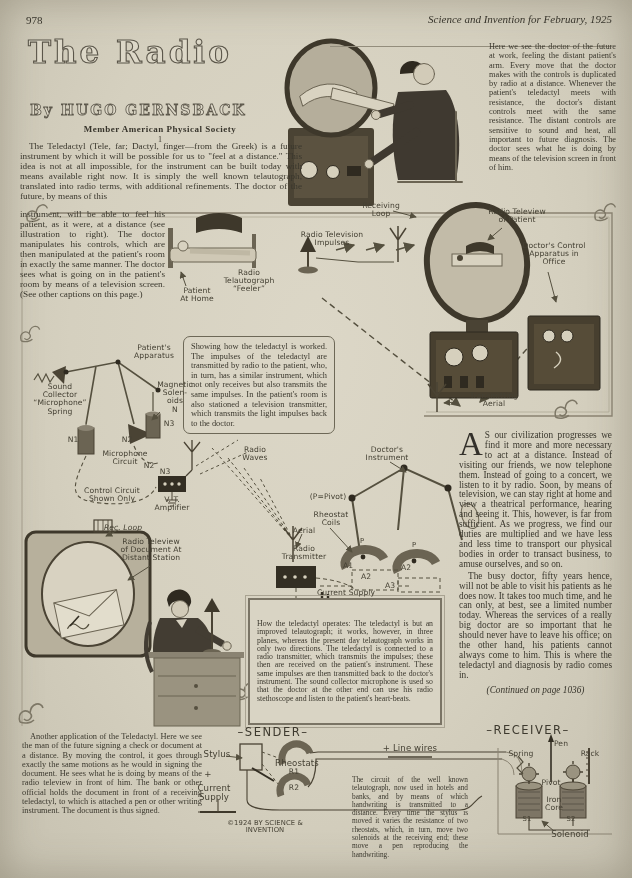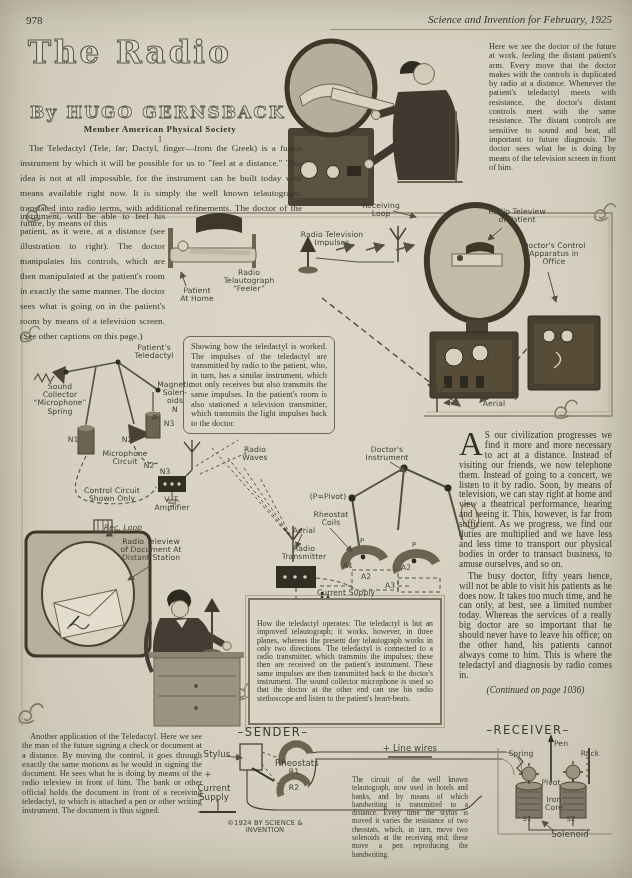--- a/index.html
+++ b/index.html
@@ -1,21 +1,21 @@
 <!DOCTYPE html>
 <html><head>
 <meta charset="utf-8">
 <style>
   html,body{margin:0;padding:0;background:#9a958a;}
   #page{position:relative;width:632px;height:878px;margin:0 auto;overflow:hidden;
         background:radial-gradient(ellipse at 50% 40%, #dcd7c7 0%, #d5d0bf 55%, #c6c1b0 100%);
         box-shadow:inset 0 0 40px rgba(90,80,60,.35);
         font-family:"Liberation Serif", serif;color:#37342b;}
   .abs{position:absolute;}
-  .body-txt{font-family:"Liberation Serif",serif;font-size:9.2px;line-height:15px;text-align:justify;color:#3a372d;}
+  .body-txt{font-family:"Liberation Serif",serif;font-size:9.2px;line-height:10px;text-align:justify;color:#3a372d;}
   .lbl{position:absolute;font-family:"DejaVu Sans",sans-serif;font-size:7.6px;line-height:1.08;
        color:#454134;text-align:center;white-space:pre-line;letter-spacing:.1px;z-index:3;}
   .lbl.big{font-size:11.5px;letter-spacing:1.5px;color:#3d392e;}
   .lbl.med{font-size:8.6px;}
   .lbl.tiny{font-size:6.8px;}
   .cap-box{position:absolute;background:#dad5c5;border:1.5px solid #6d6857;border-radius:7px;
            padding:5px 7px;z-index:3;}
   .cap-box2{position:absolute;background:#d9d4c4;border:2px solid #7a7465;outline:1px solid #a9a392;
             outline-offset:2px;padding:20px 7px;z-index:3;}
   .cap-txt{font-family:"Liberation Serif",serif;text-align:justify;color:#3a372d;}
@@ -242,24 +242,24 @@
       <line x1="226" y1="756" x2="242" y2="758" marker-end="url(#arr)"></line>
       <line x1="302" y1="534" x2="296" y2="548" marker-end="url(#arr)"></line>
       <line x1="390" y1="462" x2="406" y2="472" marker-end="url(#arr)"></line>
       <line x1="330" y1="528" x2="352" y2="552" marker-end="url(#arr)"></line>
       <line x1="160" y1="412" x2="152" y2="420" marker-end="url(#arr)"></line>
       <line x1="554" y1="831" x2="542" y2="821" marker-end="url(#arr)"></line>
     </g>
   </svg>
 
   <div class="abs txt-layer" style="left:26px;top:14px;font-size:11px;">978</div>
-  <div class="abs txt-layer ital" style="left:330px;top:13px;width:282px;text-align:right;font-size:11px;border-bottom:1px solid #938d7c;padding-bottom:4px;">Science and Invention for February, 1925</div>
+  <div class="abs txt-layer ital" style="left:330px;top:13px;width:282px;text-align:right;font-size:11px;border-bottom:1px solid #938d7c;padding-bottom:21px;">Science and Invention for February, 1925</div>
 
   <div class="abs outline-t" style="left:28px;top:34px;font-size:31px;">The Radio</div>
-  <div class="abs outline-t" style="left:30px;top:102px;font-size:17px;-webkit-text-stroke:0.8px #5b564a;letter-spacing:2px;">By HUGO GERNSBACK</div>
+  <div class="abs outline-t" style="left:30px;top:102px;font-size:14px;-webkit-text-stroke:0.8px #5b564a;letter-spacing:2px;">By HUGO GERNSBACK</div>
   <div class="abs txt-layer" style="left:60px;top:124px;width:200px;text-align:center;font-weight:bold;font-size:9px;letter-spacing:.5px;">Member American Physical Society</div>
   <div class="abs txt-layer" style="left:60px;top:135px;width:200px;text-align:center;font-size:8px;">1</div>
 
   <div class="abs body-txt txt-layer" style="left:20px;top:141px;width:282px;text-indent:9px;">The Teledactyl (Tele, far; Dactyl, finger—from the Greek) is a future instrument by which it will be possible for us to "feel at a distance." This idea is not at all impossible, for the instrument can be built today with means available right now. It is simply the well known telautograph, translated into radio terms, with additional refinements. The doctor of the future, by means of this</div>
   <div class="abs body-txt txt-layer" style="left:20px;top:209px;width:145px;">instrument, will be able to feel his patient, as it were, at a distance (see illustration to right). The doctor manipulates his controls, which are then manipulated at the patient's room in exactly the same manner. The doctor sees what is going on in the patient's room by means of a television screen. (See other captions on this page.)</div>
 
   <div class="abs body-txt txt-layer" style="left:489px;top:42px;width:127px;font-size:8.3px;line-height:9.3px;">Here we see the doctor of the future at work, feeling the distant patient's arm. Every move that the doctor makes with the controls is duplicated by radio at a distance. Whenever the patient's teledactyl meets with resistance, the doctor's distant controls meet with the same resistance. The distant controls are sensitive to sound and heat, all important to future diagnosis. The doctor sees what he is doing by means of the television screen in front of him.</div>
 
   <div class="cap-box" style="left:183px;top:336px;width:136px;">
     <div class="cap-txt" style="font-size:8.4px;line-height:9.6px;">Showing how the teledactyl is worked. The impulses of the teledactyl are transmitted by radio to the patient, who, in turn, has a similar instrument, which not only receives but also transmits the same impulses. In the patient's room is also stationed a television transmitter, which transmits the light impulses back to the doctor.</div>
@@ -290,21 +290,21 @@
 Apparatus in
 Office</span>
   <span class="lbl" style="left:172px;top:287px;width:50px;">Patient
 At Home</span>
   <span class="lbl" style="left:208px;top:269px;width:82px;">Radio
 Telautograph
 “Feeler”</span>
   <span class="lbl" style="left:452px;top:392px;width:84px;">Transmitting
 Aerial</span>
   <span class="lbl" style="left:118px;top:344px;width:72px;">Patient's
-Teledactyl</span>
+Apparatus</span>
   <span class="lbl" style="left:26px;top:383px;width:68px;">Sound
 Collector
 “Microphone”
 Spring</span>
   <span class="lbl" style="left:150px;top:381px;width:50px;">Magnetic
 Solen-
 oids
 N</span>
   <span class="lbl" style="left:64px;top:436px;width:18px;">N1</span>
   <span class="lbl" style="left:118px;top:436px;width:18px;">N2</span>

